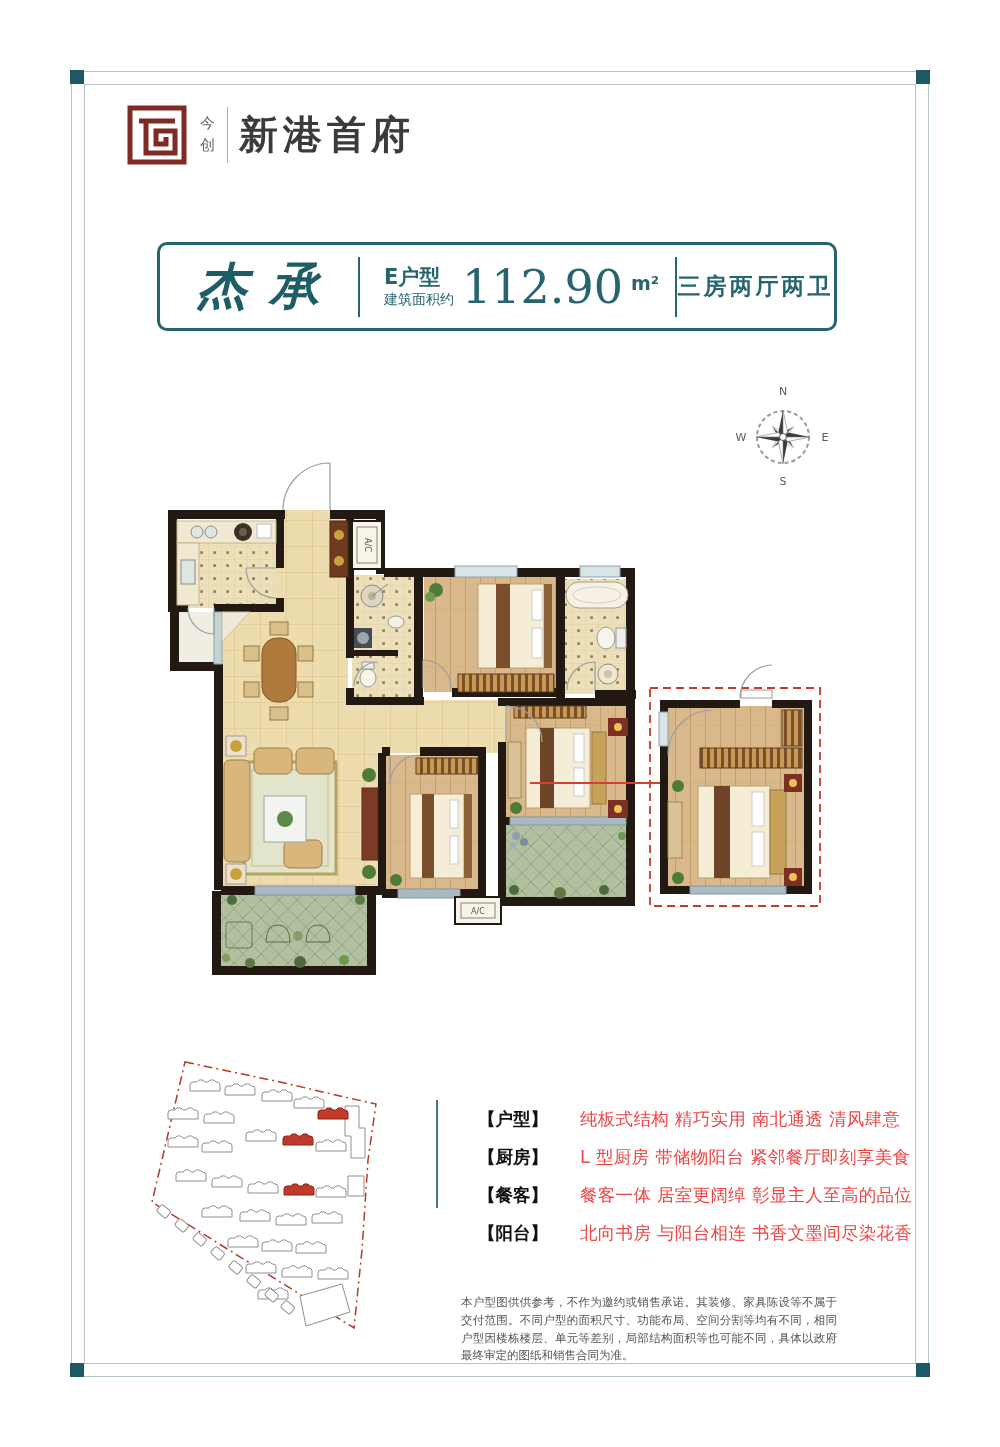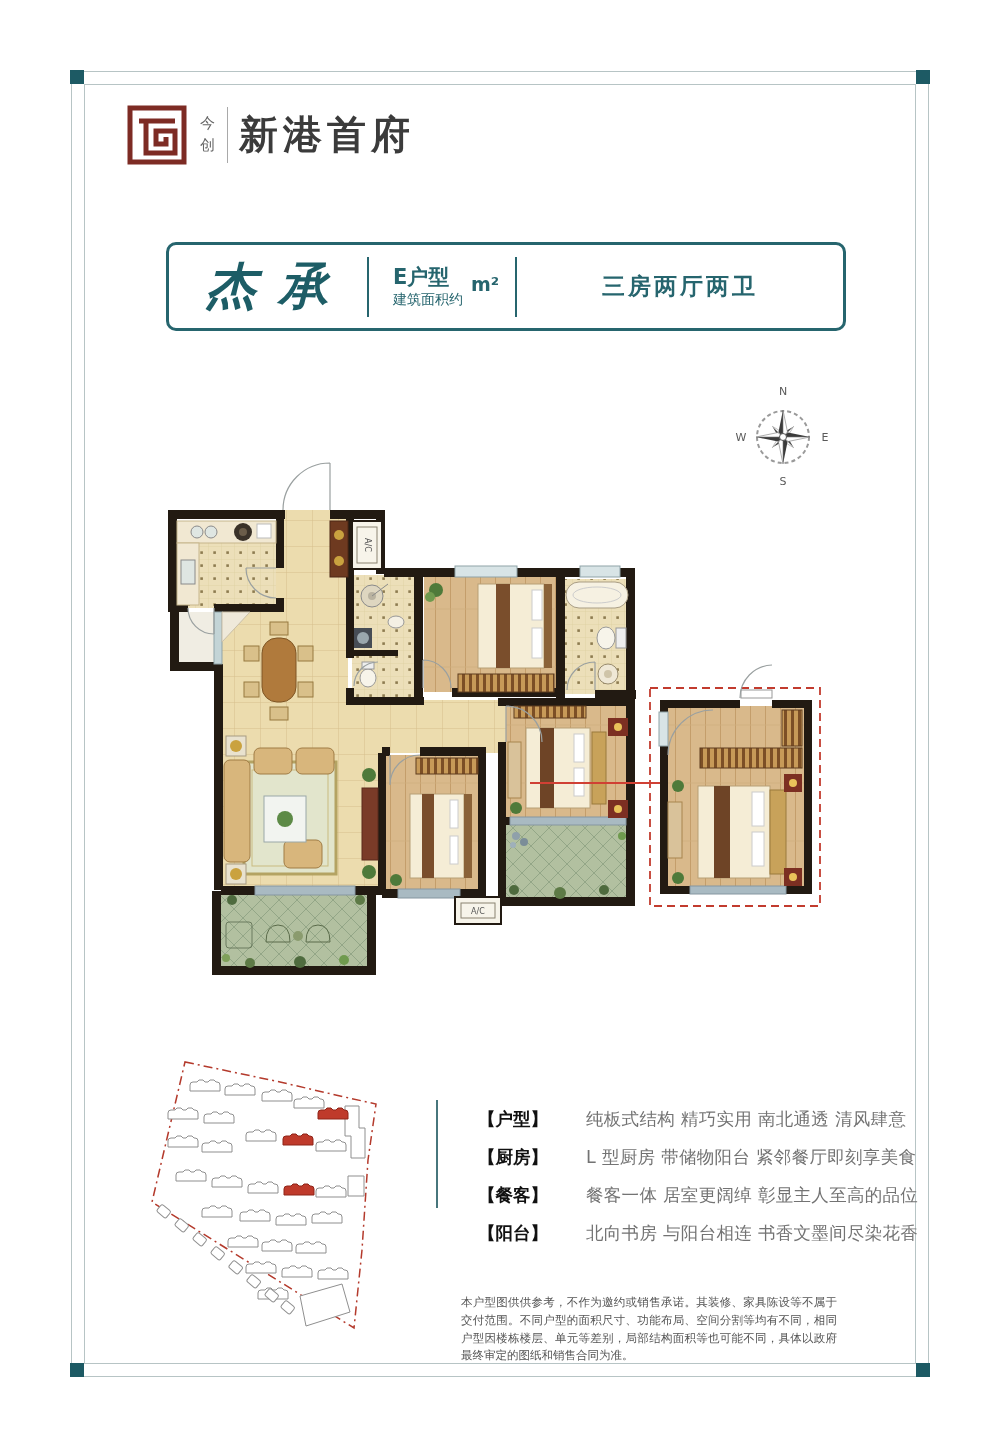--- a/index.html
+++ b/index.html
@@ -9,38 +9,38 @@
   .frame-line{position:absolute;border:1px solid #b7c4c5;pointer-events:none;}
   .frame-outer{left:71px;top:71px;width:856px;height:1304px;}
   .frame-inner{left:84px;top:84px;width:830px;height:1278px;}
   .corner{position:absolute;width:14px;height:14px;background:#1d5a64;}
   
   .logo{position:absolute;left:126px;top:104px;display:flex;align-items:center;}
   .brand-side{width:18px;font-size:15px;line-height:1.45;color:#666;margin-left:12px;word-break:break-all;}
   .brand-divider{width:1px;height:56px;background:#a9a9a9;margin:0 11px 0 9px;}
   .brand-name{font-size:39px;font-weight:700;color:#3b3b3b;letter-spacing:5px;}
   
-  .title-box{position:absolute;left:166px;top:242px;width:674px;height:83px;border:3px solid #26656e;
+  .title-box{position:absolute;left:157px;top:242px;width:674px;height:83px;border:3px solid #26656e;
              border-radius:10px;display:flex;align-items:center;color:#26656e;}
   .t-callig{width:178px;text-align:center;font-family:"DejaVu Serif","Liberation Serif",serif;
             font-style:italic;font-weight:700;font-size:50px;letter-spacing:22px;color:#1d5d66;
             padding-left:20px;white-space:nowrap;}
   .t-div{width:2px;height:60px;background:#26656e;}
   .t-area{display:flex;align-items:center;padding:0 16px 0 24px;gap:8px;}
   .t-area-labels{text-align:left;}
   .t-unit-label{font-size:21px;font-weight:700;line-height:1.2;}
   .t-area-prefix{font-size:14px;line-height:1.3;}
   .t-area-value{font-family:"DejaVu Serif","Liberation Serif",serif;font-size:46px;line-height:1;}
   .t-area-unit{font-size:19px;font-weight:700;align-self:flex-start;margin-top:8px;}
   .t-layout{flex:1;text-align:center;font-size:23px;font-weight:700;letter-spacing:3px;}
   
   .features{position:absolute;left:478px;top:1100px;width:378px;}
   .feature-row{display:flex;height:38px;align-items:center;font-size:17.5px;white-space:nowrap;gap:32px;}
   .f-label{font-weight:700;color:#111;}
-  .f-text{color:#737373;margin-left:6px;letter-spacing:.3px;}
+  .f-text{color:#ef4444;margin-left:0;letter-spacing:.3px;}
   .divider-v{position:absolute;left:436px;top:1100px;width:2px;height:108px;background:#47767c;}
   .disclaimer{position:absolute;left:461px;top:1294px;width:376px;font-size:11.5px;line-height:1.55;
               color:#555;text-align:justify;}
   svg{position:absolute;}
   .svg-floor{left:150px;top:453px;}
   .svg-site{left:148px;top:1052px;}
   .svg-compass{left:735px;top:383px;}
 </style>
 </head>
 <body>
@@ -68,20 +68,21 @@
   </div>
 
   <div class="title-box">
     <div class="t-callig">杰承</div>
     <div class="t-div"></div>
     <div class="t-area">
       <div class="t-area-labels">
         <div class="t-unit-label">E户型</div>
         <div class="t-area-prefix">建筑面积约</div>
       </div>
+      <div class="t-area-value">112.90</div>
       <div class="t-area-unit">m²</div>
     </div>
     <div class="t-div"></div>
     <div class="t-layout">三房两厅两卫</div>
   </div>
 
   <svg class="svg-compass" width="96" height="104" viewBox="0 0 96 104">
     <defs>
       <g id="cpt">
         <path d="M48,54 L43.5,49 L48,27 Z" fill="#3b3b3b"></path>

